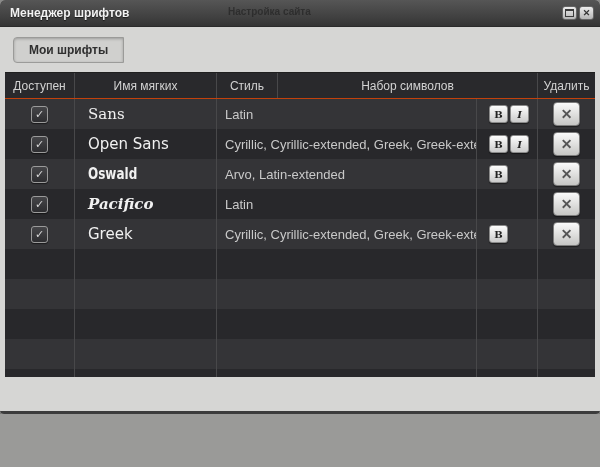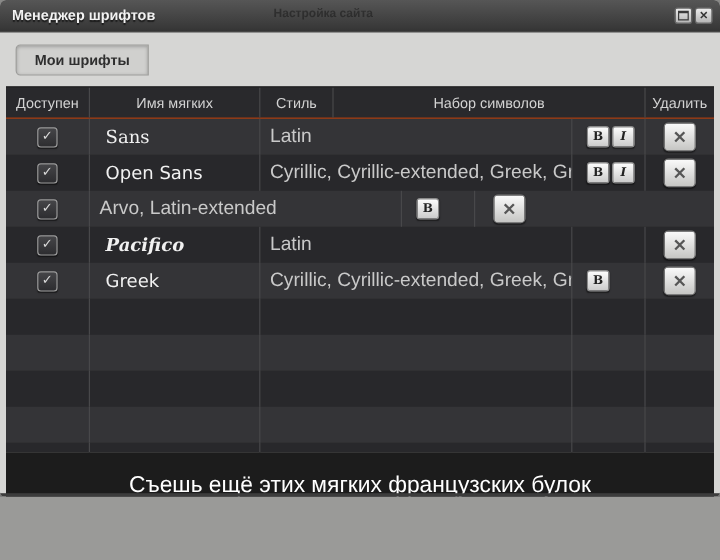--- a/index.html
+++ b/index.html
@@ -28,21 +28,21 @@
   .c2{width:142px;padding-left:13px;}
   .c3{width:260px;padding-left:8px;overflow:hidden;white-space:nowrap;}
   .c4{width:61px;padding-left:12px;gap:2px;}
   .c5{width:57px;justify-content:center;border-right:none;}
   .head .c{justify-content:center;padding-left:0;font-size:12px;color:#d2d2d2;}
   .fontname{color:#f1f1f1;font-size:15px;white-space:nowrap;}
   .fontname.serif{font-family:"DejaVu Serif",serif;}
   .fontname.sans{font-family:"DejaVu Sans",sans-serif;}
   .fontname.condensed{font-family:"DejaVu Sans",sans-serif;font-weight:bold;display:inline-block;transform:scaleX(.8);transform-origin:left center;}
   .fontname.script{font-family:"DejaVu Serif",serif;font-style:italic;font-weight:bold;}
-  .charset{color:#c9c9c9;font-size:16px;white-space:nowrap;}
+  .charset{color:#c9c9c9;font-size:13px;white-space:nowrap;}
   .checkbox{width:15px;height:15px;border:1px solid #9a9a9a;border-radius:3px;background:linear-gradient(#454548,#2d2d30);display:flex;align-items:center;justify-content:center;cursor:pointer;box-shadow:0 1px 1px rgba(0,0,0,.5);}
   .check{color:#d8d8d8;font-size:11px;line-height:1;}
   .stylebtn{width:17px;height:16px;border:1px solid #8a8a8a;border-radius:3px;background:linear-gradient(#fdfdfd,#cbcbcb);color:#222;display:inline-flex;align-items:center;justify-content:center;font:bold 10px "DejaVu Serif",serif;cursor:pointer;box-shadow:0 1px 1px rgba(0,0,0,.45);}
   .stylebtn.italic-btn{font-style:italic;}
   .delbtn{width:25px;height:22px;border:1px solid #7c7c7c;border-radius:4px;background:linear-gradient(#fafafa,#c6c6c4);display:flex;align-items:center;justify-content:center;cursor:pointer;box-shadow:0 1px 1px rgba(0,0,0,.45);}
   .delx{color:#565656;font-size:14px;font-weight:bold;line-height:1;}
   
   .preview{position:absolute;left:5px;top:377px;width:590px;height:55px;background:#1c1c1c;display:flex;align-items:center;justify-content:center;}
   .preview-text{color:#ffffff;font-size:19px;}
   
@@ -130,20 +130,23 @@
             </span>
     </div>
   </div>
 
   <div class="trow light">
     <div class="c c1">
       <span class="checkbox">
               <span class="check">✓</span>
             </span>
     </div>
+    <div class="c c2">
+      <span class="fontname condensed">Oswald</span>
+    </div>
     <div class="c c3">
       <span class="charset">Arvo, Latin-extended</span>
     </div>
     <div class="c c4">
       <span class="stylebtn bold-btn">B</span>
 
     </div>
     <div class="c c5">
       <span class="delbtn">
               <span class="delx">✕</span>
@@ -227,23 +230,20 @@
         <div class="trow dark">
           <div class="c c1"></div>
           <div class="c c2"></div>
           <div class="c c3"></div>
           <div class="c c4"></div>
           <div class="c c5"></div>
         </div>
       </div>
   </div>
 
-  <div class="preview">
-    <span class="preview-text">Съешь ещё этих мягких французских булок</span>
-  </div>
 
   <div class="footer">
     <div class="okbtn">OK</div>
     <div class="grip">
       <span class="d1"></span>
         <span class="d2"></span>
         <span class="d3"></span>
       <span class="d4"></span>
         <span class="d5"></span>
         <span class="d6"></span>

